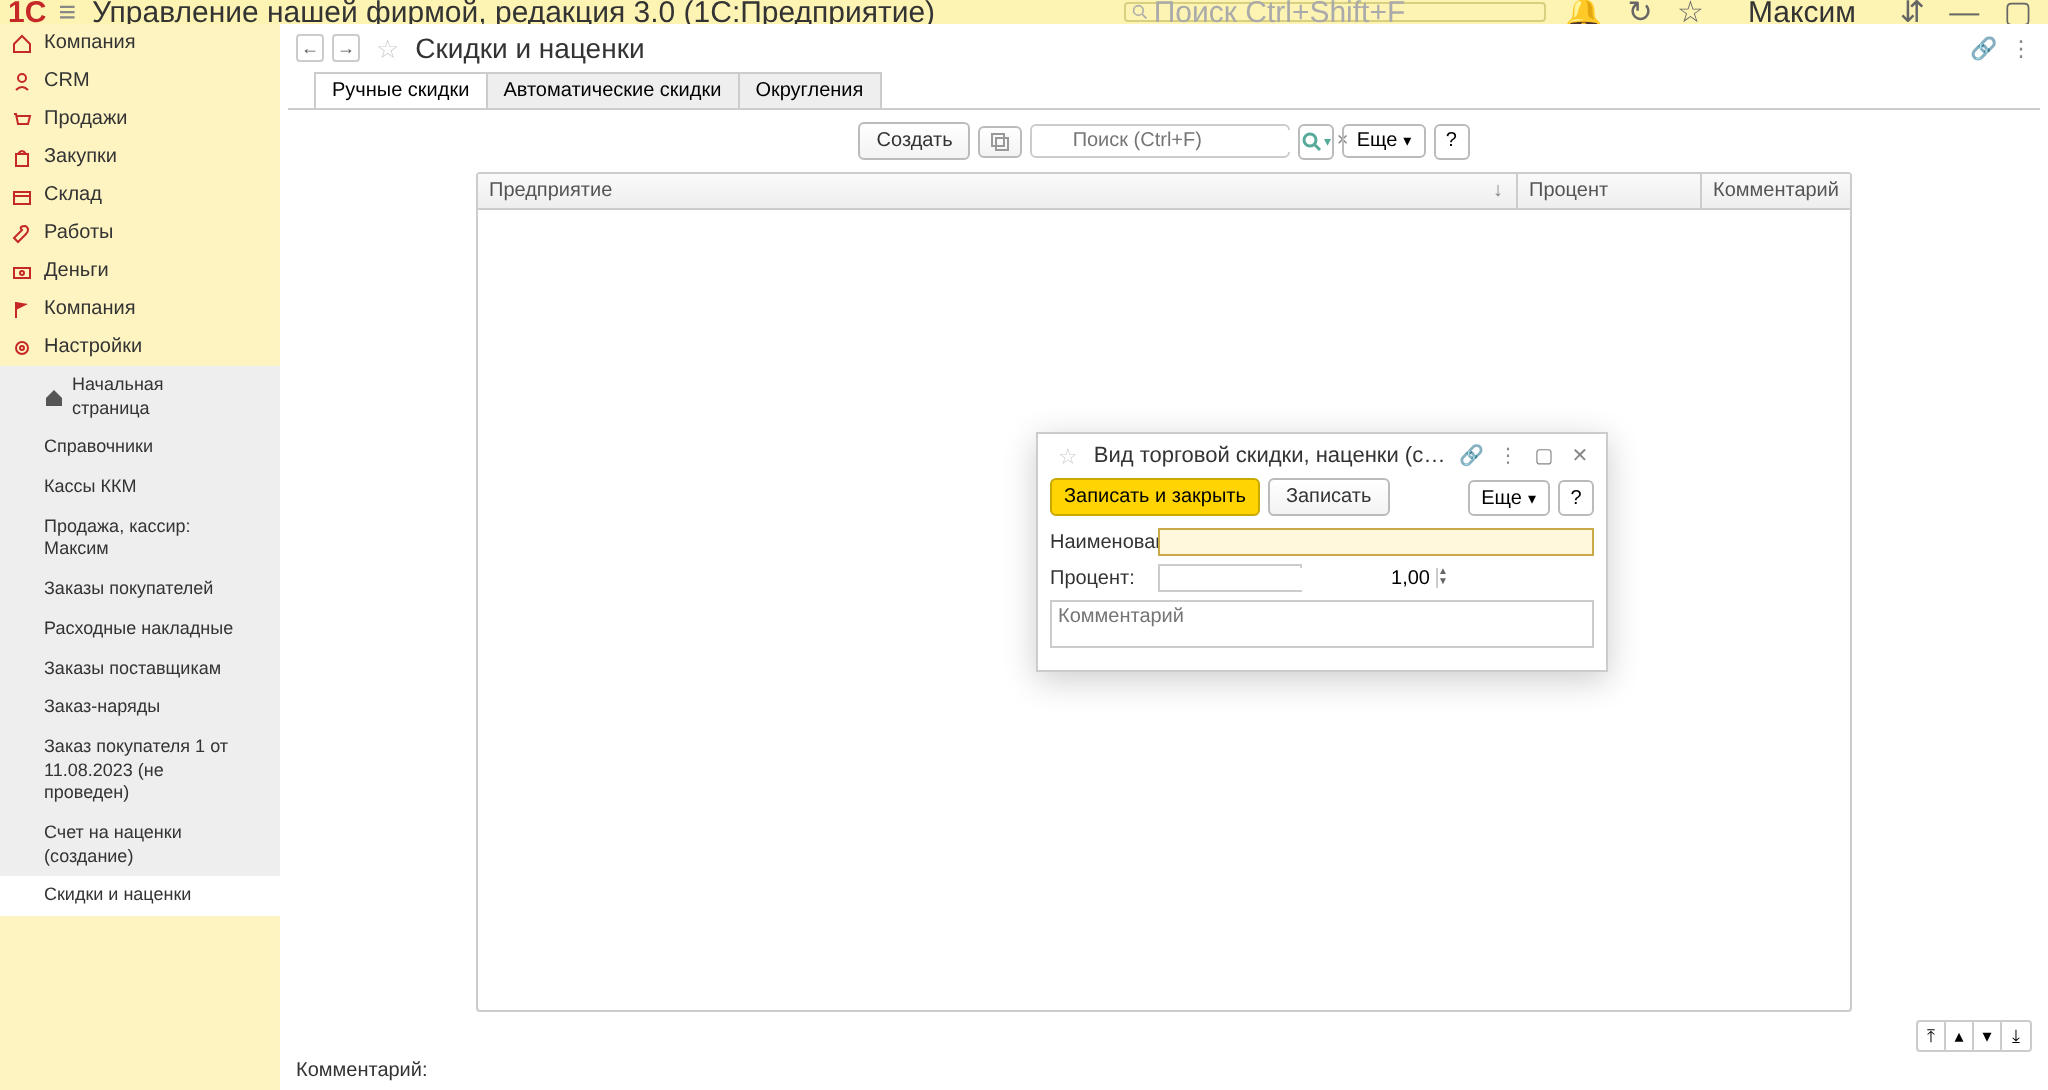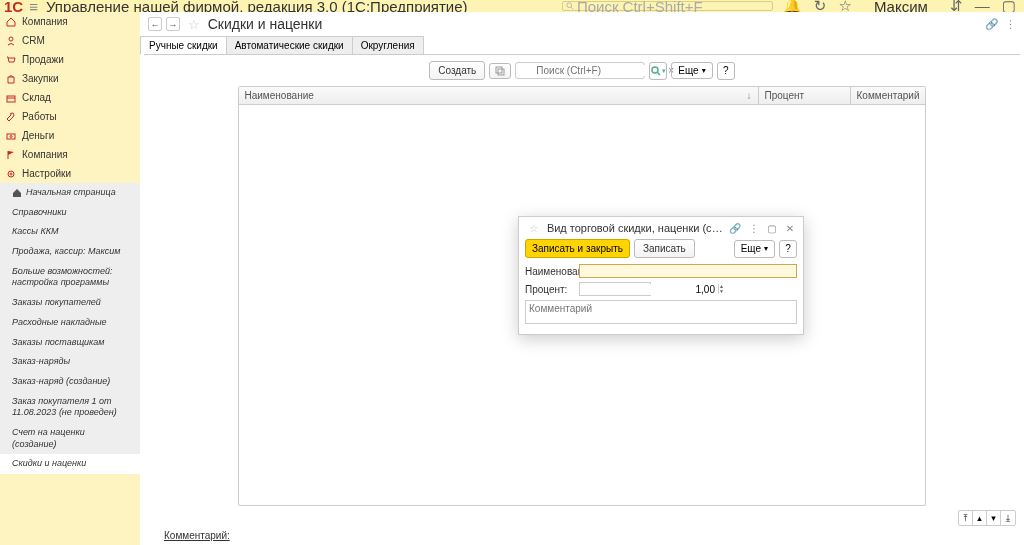--- a/index.html
+++ b/index.html
@@ -14,32 +14,32 @@
   .app-bar .search-box svg { margin-right: 3px; }
   .app-bar .right-icons span { margin: 0 4px; color: #666; }
   .app-bar .user { margin: 0 18px; }
 
   
   .body-wrap { display: flex; height: calc(545px - 12px); }
   .sidebar { width: 140px; background: #fef4c2; font-size: 10px; }
   .sidebar-item { display: flex; align-items: center; height: 19px; padding: 0 6px; color: #333; cursor: pointer; gap: 6px;}
   .sidebar .icon { width: 10px; height: 10px; display: inline-flex; align-items: center; justify-content: center; color: #c62828; }
   .sidebar-sub { background: #eee; font-size: 9px; }
-  .sidebar-sub .sub-item { padding: 4px 12px; cursor: pointer; line-height: 1.3; color: #333; font-style: italic;}
+  .sidebar-sub .sub-item { padding: 4px 22px; cursor: pointer; line-height: 1.3; color: #333;}
   .sidebar-sub .sub-item.active { background: #fff; }
 
   .main { flex: 1; display: flex; flex-direction: column; position: relative; background: #fff;}
   .page-head { display:flex; align-items:center; padding:4px 8px; gap:4px; }
   .nav-btn { width: 14px; height: 14px; border:1px solid #ccc; border-radius:2px; font-size:9px; display:flex; align-items:center; justify-content:center; color:#555; cursor:pointer;}
   .star { color:#ccc; font-size:13px; margin: 0 4px;}
   .page-title { font-size: 14px; color:#333;}
   .head-right { margin-left:auto; display:flex; gap:6px; }
   .head-right span { color:#888; font-size:11px; cursor:pointer;}
   
-  .tabs { display:flex; font-size:10px; margin: 0 0; }
+  .tabs { display:flex; font-size:10px; margin: 0 17px; }
   .tab { padding: 3px 8px; border:1px solid #ccc; background:#eee; cursor:pointer; margin-right:-1px;}
   .tab.active { background:#fff; border-bottom:1px solid #fff;}
   .tab-content { border-top:1px solid #ccc; margin: -1px 4px 0; padding-top:6px; flex: 1; display:flex; flex-direction:column;align-items:center;}
   
   .toolbar { display:flex; gap:4px; align-items:center; font-size:10px; }
   .btn { border:1px solid #bbb; border-radius:3px; padding:3px 8px; background:linear-gradient(#fff,#f3f3f3); cursor:pointer; color:#333;}
   .btn-icon { border:1px solid #bbb; border-radius:3px; padding:2px 5px; background:linear-gradient(#fff,#f3f3f3); cursor:pointer; color:#888;}
   .toolbar-right { margin-left:auto; display:flex; gap:4px; align-items:center;}
   .search-field { border:1px solid #ccc; border-radius:3px; padding:2px 4px; width:130px; font-size:10px; display:flex; align-items:center;}
   .search-field input { border:none; outline:none; flex:1; font-size:10px;padding-left:16px;}
@@ -56,29 +56,29 @@
   .col-name .arrow { margin-left:auto; color:#888;}
   .col-perc { flex: 0 0 92px;}
   .col-comm { flex: 1;}
   .grid-body { flex:1;}
   
   .footer-row { margin: 4px 8px 0; display:flex; justify-content:flex-end; }
   .pager-btns { display:flex; border:1px solid #ccc; border-radius:2px;}
   .pager-btns span { width:14px; height:14px; display:flex; align-items:center; justify-content:center; border-right:1px solid #ccc; font-size:9px; cursor:pointer;}
   .pager-btns span:last-child { border-right:none;}
   
-  .footer-comment { margin: 4px 24px; font-size:10px; color:#333;text-decoration:underline;}
+  .footer-comment { margin: 4px 8px; font-size:10px; color:#333;}
 
   
   .dialog { position:absolute; left:378px; top:204px; width:286px; background:#fff; border:1px solid #ccc; box-shadow:0 4px 16px rgba(0,0,0,0.2); font-size:10px;}
   .dlg-titlebar { display:flex; align-items:center; padding:4px 6px; gap:4px;}
   .dlg-titlebar .star { font-size:11px; color:#ccc;}
   .dlg-title { flex:1; font-size:11px; color:#333; overflow:hidden; text-overflow:ellipsis; white-space:nowrap;}
   .dlg-titlebar .dlg-icn { width:14px; height:14px; display:flex; align-items:center; justify-content:center; color:#888; cursor:pointer; font-size:10px;}
-  .dlg-toolbar { display:flex; gap:4px; padding:0 6px 6px; align-items:center;}
+  .dlg-toolbar { display:flex; gap:4px; padding:0 6px 6px; align-items:flex-end;}
   .btn-yellow { background:#ffd400; border:1px solid #c9a800; border-radius:3px; padding:3px 6px; cursor:pointer;}
   .dlg-toolbar .right { margin-left:auto; display:flex; gap:4px;}
   .dlg-body { padding: 0 6px 8px; }
   .form-row { display:flex; align-items:center; margin-bottom:4px; }
   .form-label { width:54px; color:#333;}
   .form-input { flex:1; border:1px solid #caa94a; background:#fff8dc; height:14px; outline:none; font-size:10px; padding:0 3px;}
   .form-num { border:1px solid #ccc; height:14px; width:72px; display:flex; align-items:center;}
   .form-num input { border:none; outline:none; text-align:right; flex:1; font-size:10px; padding:0 3px;}
   .spinner { width:10px; display:flex; flex-direction:column; font-size:5px; line-height:1; color:#666; border-left:1px solid #ccc;}
   .spinner span { text-align:center; cursor:pointer;}
@@ -199,26 +199,24 @@
           <span style="margin-right:4px;">
             <svg width="10" height="10" viewBox="0 0 10 10">
               <path d="M1 5 L5 1 L9 5 L9 9 L1 9 Z" fill="#555"></path>
             </svg>
           </span>
           <span>Начальная страница</span>
         </div>
         <div class="sub-item"><span>Справочники</span></div>
         <div class="sub-item"><span>Кассы ККМ</span></div>
         <div class="sub-item"><span>Продажа, кассир: Максим</span></div>
-        <div class="sub-item"><span>Больше возможностей: настройка программы</span></div>
         <div class="sub-item"><span>Заказы покупателей</span></div>
         <div class="sub-item"><span>Расходные накладные</span></div>
         <div class="sub-item"><span>Заказы поставщикам</span></div>
         <div class="sub-item"><span>Заказ-наряды</span></div>
-        <div class="sub-item"><span>Заказ-наряд (создание)</span></div>
         <div class="sub-item"><span>Заказ покупателя 1 от 11.08.2023 (не проведен)</span></div>
         <div class="sub-item"><span>Счет на наценки (создание)</span></div>
         <div class="sub-item active"><span>Скидки и наценки</span></div>
       </div>
   </div>
 
   <div class="main">
     <div class="page-head">
       <span class="nav-btn">←</span>
       <span class="nav-btn">→</span>
@@ -261,21 +259,21 @@
               <span>Еще</span>
               <span class="caret">▾</span>
             </span>
           <span class="btn-sq">?</span>
         </div>
       </div>
 
       <div class="grid">
         <div class="grid-head">
           <div class="col col-name">
-              <span>Наименование</span>
+              <span>Предприятие</span>
               <span class="arrow">↓</span>
             </div>
           <div class="col col-perc">Процент</div>
           <div class="col col-comm">Комментарий</div>
         </div>
         <div class="grid-body"></div>
       </div>
     </div>
 
     <div class="footer-row">

